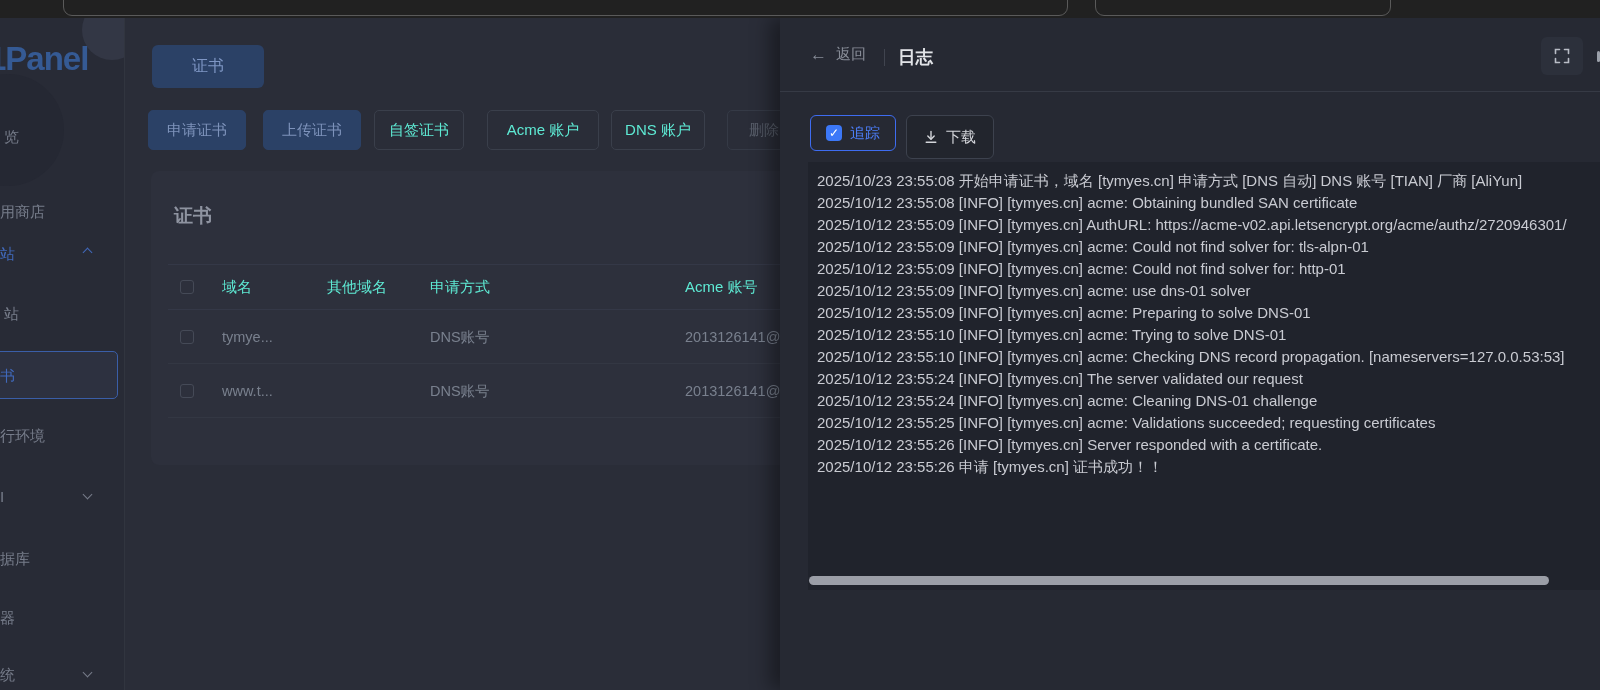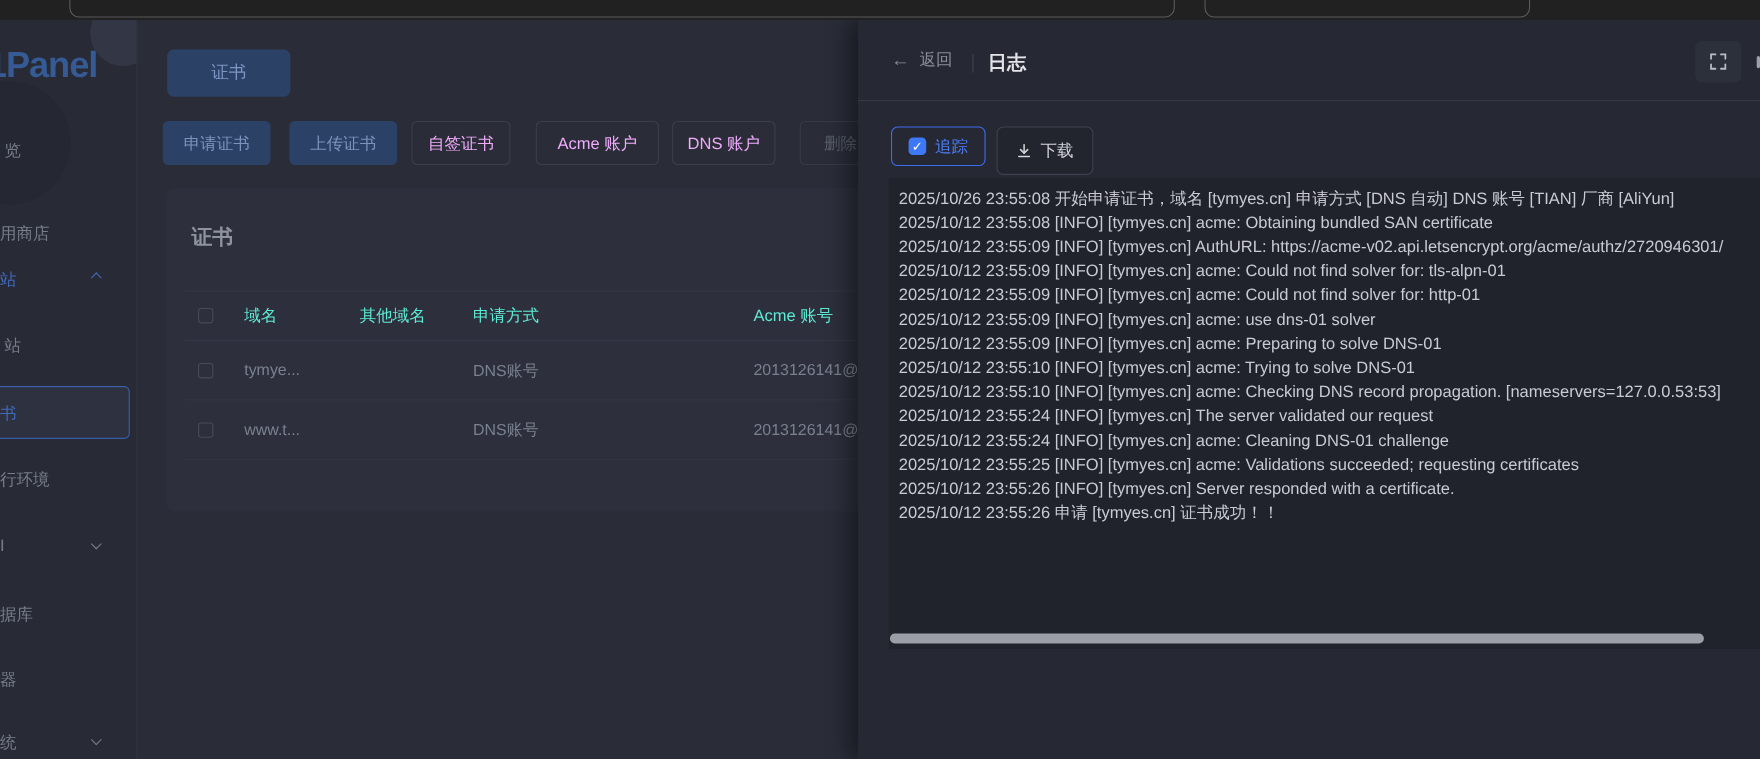--- a/index.html
+++ b/index.html
@@ -26,21 +26,21 @@
   .chev.up { transform:rotate(-135deg); border-color:#4069bb; }
   .chev.down { transform:rotate(45deg); }
   .sel-box { position:absolute; left:-22px; top:333px; width:140px; height:48px; border:1.5px solid #3a5ea8; border-radius:5px; background:#2d3140; }
 
   
   .tab-btn { position:absolute; left:152px; top:27px; width:112px; height:43px; background:#2b4166; border-radius:6px;
     color:#7e96c4; font-size:16px; display:flex; align-items:center; justify-content:center; }
   .toolbar-btn { position:absolute; top:92px; height:40px; border-radius:5px; font-size:15px;
     display:flex; align-items:center; justify-content:center; }
   .tb-filled { background:#2b4166; color:#7e93bb; border:1px solid #2b4166; }
-  .tb-outline { background:transparent; color:#f0abfc; border:1px solid #3a3f4b; }
+  .tb-outline { background:transparent; color:#5eead4; border:1px solid #3a3f4b; }
   .tb-disabled { background:transparent; color:#565c68; border:1px solid #353a46; }
   .card { position:absolute; left:151px; top:153px; width:660px; height:294px; background:#2d303c; border-radius:8px; }
   .card-title { position:absolute; left:23px; top:32px; font-size:19px; font-weight:bold; color:#8e93a0; }
   .thead-row { position:absolute; left:17px; top:93px; width:626px; height:46px; border-top:1px solid #343847; border-bottom:1px solid #343847; }
   .trow { position:absolute; left:17px; width:626px; height:54px; border-bottom:1px solid #333743; }
   .cb { position:absolute; left:12px; top:50%; margin-top:-7px; width:14px; height:14px; border:1px solid #454a57; border-radius:3px; }
   .th-cell, .td-cell { position:absolute; top:50%; transform:translateY(-50%); white-space:nowrap; }
   .th-cell { font-size:15px; color:#5eead4; }
   .td-cell { font-size:14.5px; color:#79808e; }
   .c-domain { left:54px; } .c-other { left:159px; } .c-method { left:262px; } .c-acme { left:517px; }
@@ -167,21 +167,21 @@
     <div class="dl-btn">
       <svg width="14" height="14" viewBox="0 0 14 14" fill="none" stroke="#d4d6db" stroke-width="1.4" stroke-linecap="round" stroke-linejoin="round">
         <path d="M7 1.5 V9"></path>
           <path d="M3.8 6 L7 9.3 L10.2 6"></path>
           <path d="M2.2 12.3 H11.8"></path>
       </svg>
       <span>下载</span>
     </div>
 
     <div class="logbox">
-      <div class="logline">2025/10/26 23:55:08 开始申请证书，域名 [tymyes.cn] 申请方式 [DNS 自动] DNS 账号 [TIAN] 厂商 [AliYun]</div>
+      <div class="logline">2025/10/23 23:55:08 开始申请证书，域名 [tymyes.cn] 申请方式 [DNS 自动] DNS 账号 [TIAN] 厂商 [AliYun]</div>
       <div class="logline">2025/10/12 23:55:08 [INFO] [tymyes.cn] acme: Obtaining bundled SAN certificate</div>
       <div class="logline">2025/10/12 23:55:09 [INFO] [tymyes.cn] AuthURL: https://acme-v02.api.letsencrypt.org/acme/authz/2720946301/</div>
       <div class="logline">2025/10/12 23:55:09 [INFO] [tymyes.cn] acme: Could not find solver for: tls-alpn-01</div>
       <div class="logline">2025/10/12 23:55:09 [INFO] [tymyes.cn] acme: Could not find solver for: http-01</div>
       <div class="logline">2025/10/12 23:55:09 [INFO] [tymyes.cn] acme: use dns-01 solver</div>
       <div class="logline">2025/10/12 23:55:09 [INFO] [tymyes.cn] acme: Preparing to solve DNS-01</div>
       <div class="logline">2025/10/12 23:55:10 [INFO] [tymyes.cn] acme: Trying to solve DNS-01</div>
       <div class="logline">2025/10/12 23:55:10 [INFO] [tymyes.cn] acme: Checking DNS record propagation. [nameservers=127.0.0.53:53]</div>
       <div class="logline">2025/10/12 23:55:24 [INFO] [tymyes.cn] The server validated our request</div>
       <div class="logline">2025/10/12 23:55:24 [INFO] [tymyes.cn] acme: Cleaning DNS-01 challenge</div>

